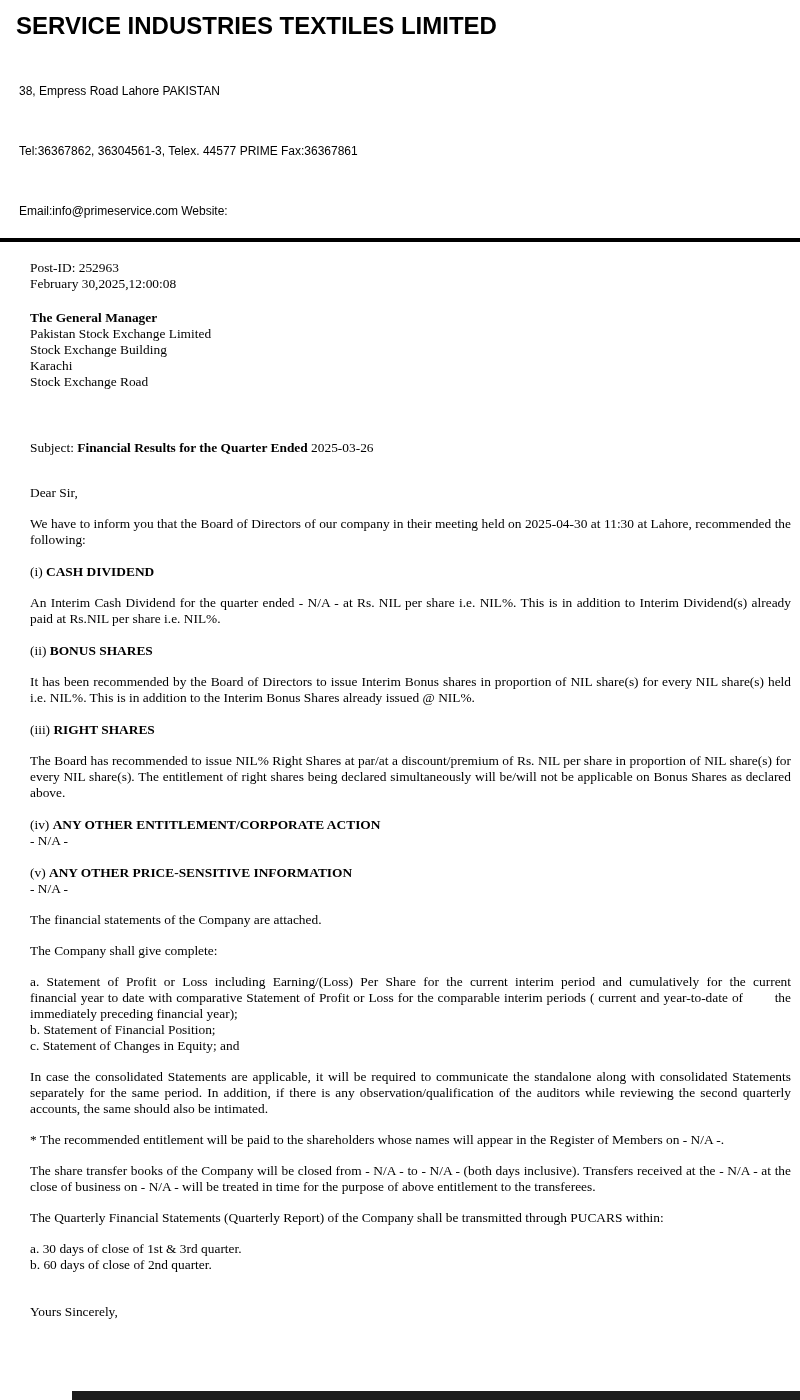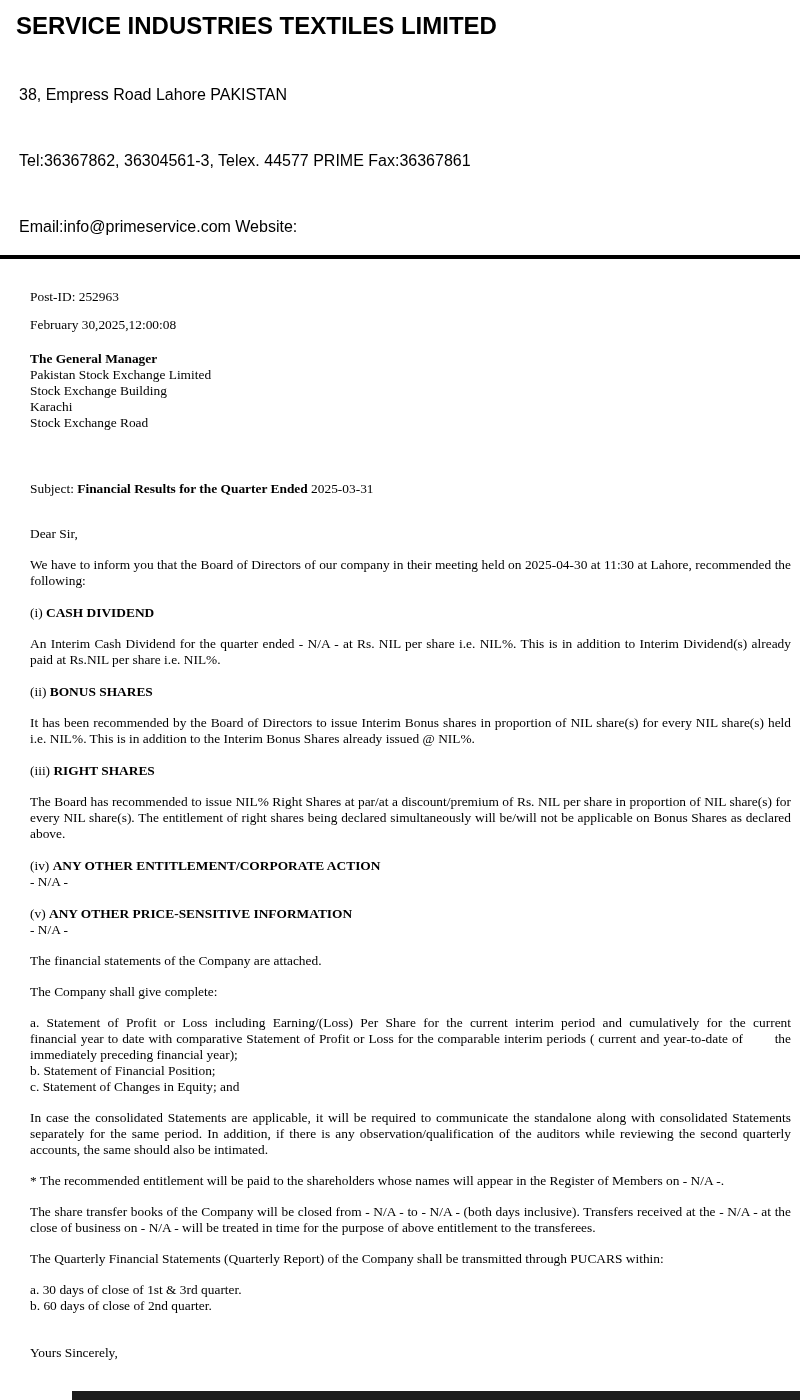--- a/index.html
+++ b/index.html
@@ -19,38 +19,38 @@
     padding:12px 16px 0 16px;
     font-family:"Liberation Sans", sans-serif;
   }
   .company-name {
     font-size:24px;
     font-weight:bold;
     line-height:1.15;
     margin-bottom:8px;
   }
   .head-line {
-    font-size:16px;
+    font-size:12px;
     line-height:1.45;
     margin-left:3px;
     margin-top:43px;
   }
   .rule {
     height:4px;
     background:#000000;
     margin-top:17px;
     width:100%;
   }
   
   .body {
     padding:18px 9px 0 30px;
     font-size:13.4px;
     line-height:16px;
   }
-  .meta-line { line-height:16px;margin-top:12px; }
+  .meta-line { line-height:16px; }
   .recipient { margin-top:18px; }
   .recipient div { line-height:16px; }
   .bold { font-weight:bold; }
   .subject { margin-top:50px; }
   .salutation { margin-top:29px; }
   .para {
     margin-top:15px;
     text-align:justify;
   }
   .heading { margin-top:16px; }
@@ -90,21 +90,21 @@
     <div class="meta-line">February 30,2025,12:00:08</div>
 
     <div class="recipient">
       <div class="bold">The General Manager</div>
       <div>Pakistan Stock Exchange Limited</div>
       <div>Stock Exchange Building</div>
       <div>Karachi</div>
       <div>Stock Exchange Road</div>
     </div>
 
-    <p class="subject"><span>Subject: </span><span class="bold">Financial Results for the Quarter Ended</span><span> 2025-03-31</span></p>
+    <p class="subject"><span>Subject: </span><span class="bold">Financial Results for the Quarter Ended</span><span> 2025-03-26</span></p>
 
     <p class="salutation">Dear Sir,</p>
 
     <p class="para">We have to inform you that the Board of Directors of our company in their meeting held on 2025-04-30 at 11:30 at Lahore, recommended the following:</p>
 
     <p class="heading"><span>(i) </span><span class="bold">CASH DIVIDEND</span></p>
     <p class="para">An Interim Cash Dividend for the quarter ended - N/A - at Rs. NIL per share i.e. NIL%. This is in addition to Interim Dividend(s) already paid at Rs.NIL per share i.e. NIL%.</p>
 
     <p class="heading"><span>(ii) </span><span class="bold">BONUS SHARES</span></p>
     <p class="para">It has been recommended by the Board of Directors to issue Interim Bonus shares in proportion of NIL share(s) for every NIL share(s) held i.e. NIL%. This is in addition to the Interim Bonus Shares already issued @ NIL%.</p>

